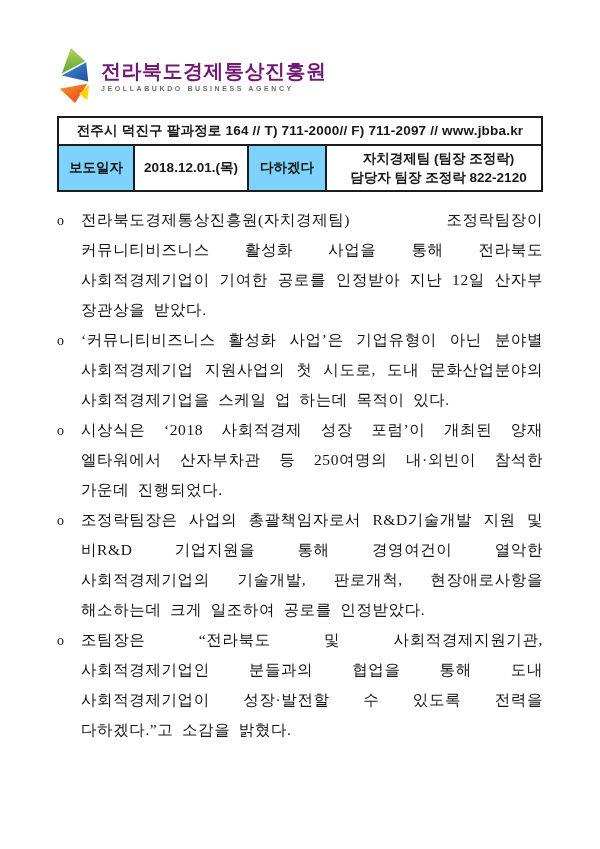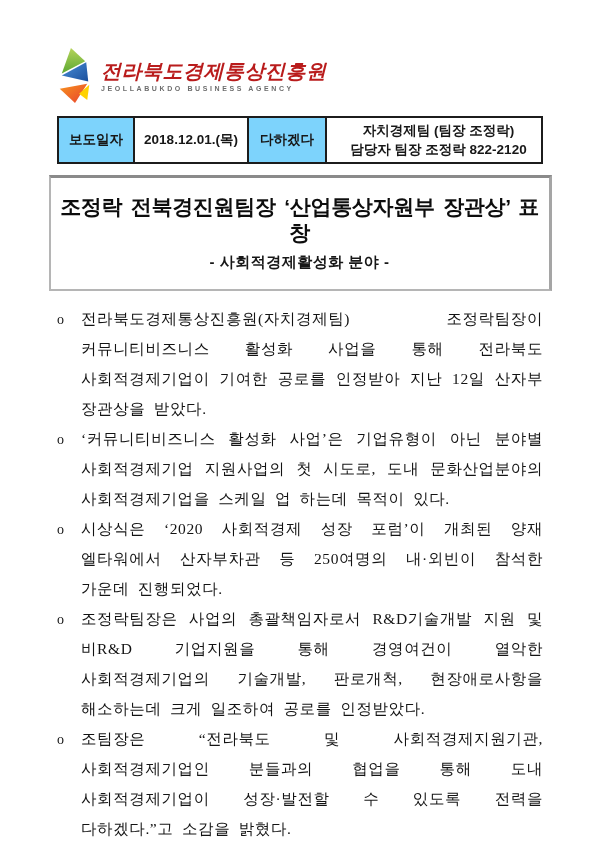--- a/index.html
+++ b/index.html
@@ -17,22 +17,22 @@
     display:flex;
     justify-content:space-between;
     align-items:center;
     margin:44px 55px 0 55px;
     height:62px;
   }
   .logo{display:flex;align-items:center;gap:8px;}
   .logo-mark{width:38px;height:57px;flex:0 0 auto;}
   .logo-text{display:flex;flex-direction:column;}
   .logo-ko{
-    font-size:20px;font-weight:bold;color:#b91c1c;
-    letter-spacing:0.5px;line-height:24px;font-style:italic;
+    font-size:20px;font-weight:bold;color:#701a75;
+    letter-spacing:0.5px;line-height:24px;
   }
   .logo-en{
     font-size:7px;font-weight:bold;color:#6d6d6d;
     letter-spacing:2.6px;margin-top:2px;
   }
   .doc-type{
     font-size:35px;font-weight:900;color:#0d0d0d;
     letter-spacing:3px;line-height:40px;
   }
   
@@ -141,49 +141,48 @@
   </div>
 
   <table class="info-table">
     <colgroup>
       <col style="width:76px">
         <col style="width:114px">
         <col style="width:78px">
         <col>
     </colgroup>
     <tbody>
+        <tr class="contact-row">
+      <td colspan="4">전주시 덕진구 팔과정로 164 // T) 711-2000// F) 711-2097 //  www.jbba.kr</td>
+    </tr>
     <tr class="meta-row">
       <td class="cell-gray">보도일자</td>
       <td>2018.12.01.(목)</td>
       <td class="cell-gray">다하겠다</td>
       <td class="cell-dept">
         <div>자치경제팀 (팀장 조정락)</div>
         <div>담당자 팀장 조정락 822-2120</div>
       </td>
     </tr>
   </tbody>
     </table>
 
-  <div class="title-box">
-    <div class="headline">조정락 전북경진원팀장 ‘산업통상자원부 장관상’ 표창</div>
-    <div class="subheadline">- 사회적경제활성화 분야 -</div>
-  </div>
 
   <div class="article">
     <p class="para">
       <span class="bullet">o</span>
       <span class="ptext">전라북도경제통상진흥원(자치경제팀) 조정락팀장이 커뮤니티비즈니스 활성화 사업을 통해 전라북도 사회적경제기업이 기여한 공로를 인정받아 지난 12일 산자부 장관상을 받았다.</span>
     </p>
     <p class="para">
       <span class="bullet">o</span>
       <span class="ptext">‘커뮤니티비즈니스 활성화 사업’은 기업유형이 아닌 분야별 사회적경제기업 지원사업의 첫 시도로, 도내 문화산업분야의 사회적경제기업을 스케일 업 하는데 목적이 있다.</span>
     </p>
     <p class="para">
       <span class="bullet">o</span>
-      <span class="ptext">시상식은 ‘2020 사회적경제 성장 포럼’이 개최된 양재 엘타워에서 산자부차관 등 250여명의 내·외빈이 참석한 가운데 진행되었다.</span>
+      <span class="ptext">시상식은 ‘2018 사회적경제 성장 포럼’이 개최된 양재 엘타워에서 산자부차관 등 250여명의 내·외빈이 참석한 가운데 진행되었다.</span>
     </p>
     <p class="para">
       <span class="bullet">o</span>
       <span class="ptext">조정락팀장은 사업의 총괄책임자로서 R&amp;D기술개발 지원 및  비R&amp;D 기업지원을 통해 경영여건이 열악한 사회적경제기업의 기술개발, 판로개척, 현장애로사항을 해소하는데 크게 일조하여 공로를 인정받았다.</span>
     </p>
     <p class="para">
       <span class="bullet">o</span>
       <span class="ptext">조팀장은 “전라북도 및 사회적경제지원기관, 사회적경제기업인 분들과의 협업을 통해 도내 사회적경제기업이 성장·발전할 수 있도록 전력을 다하겠다.”고 소감을 밝혔다.</span>
     </p>
   </div>

